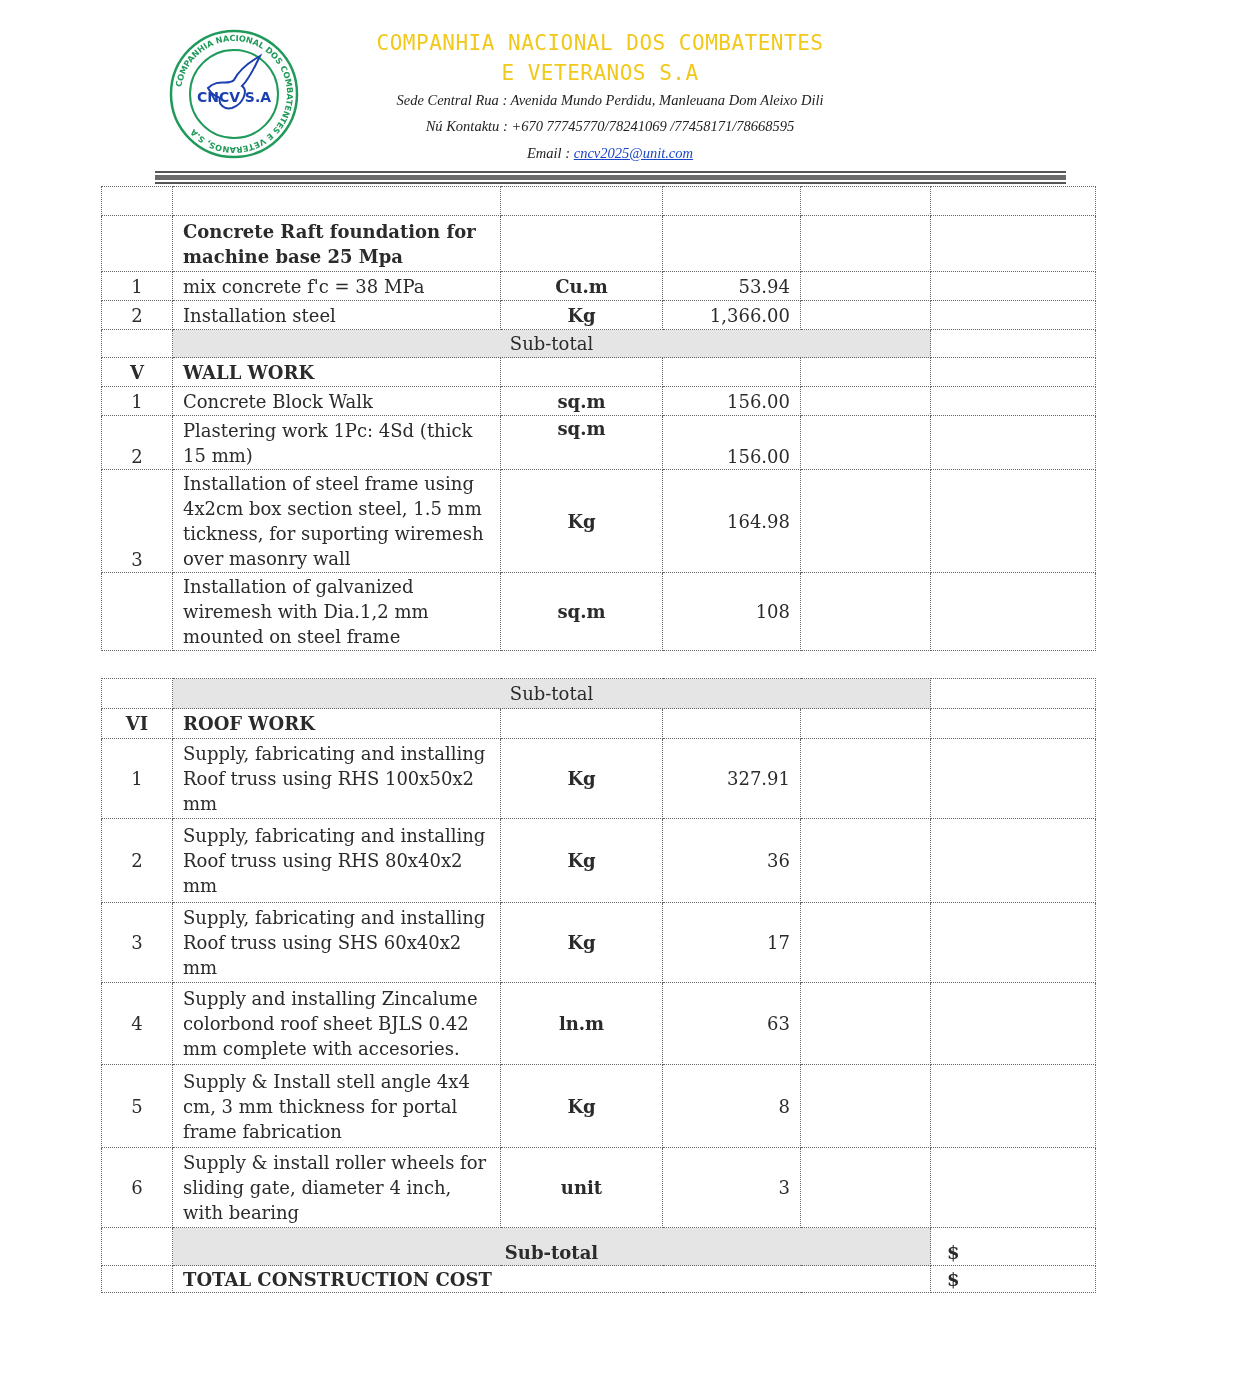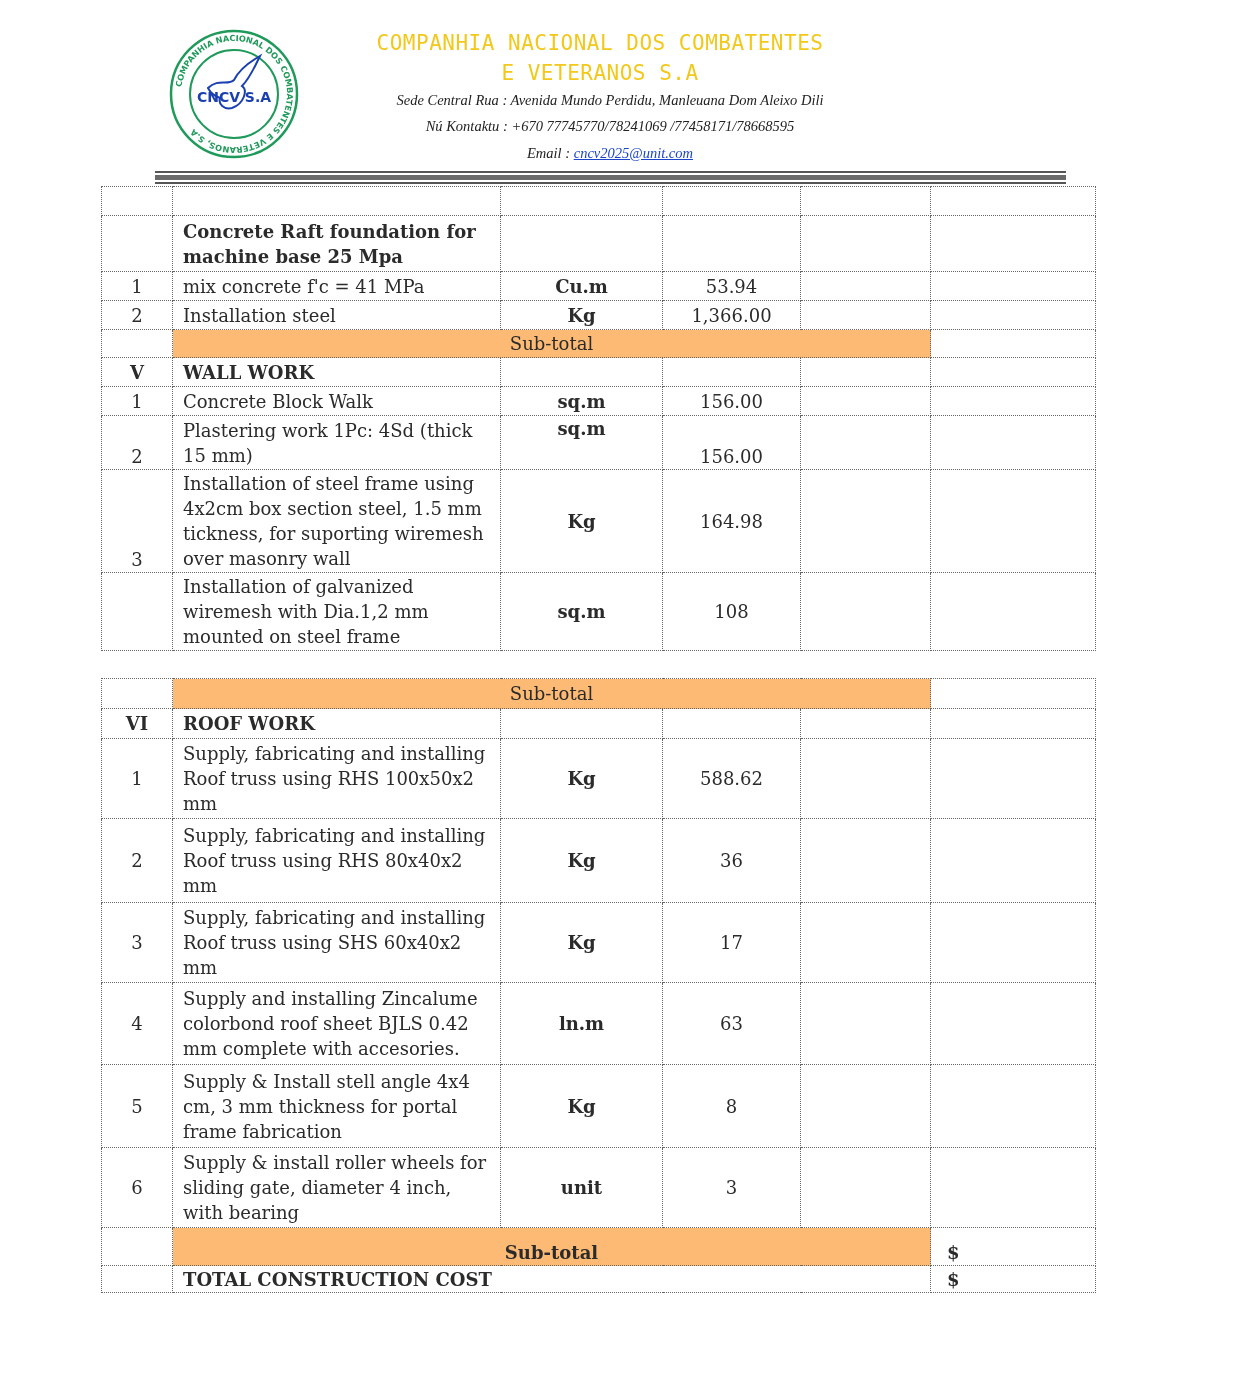--- a/index.html
+++ b/index.html
@@ -17,25 +17,25 @@
   .rule { position:absolute; left:155px; width:911px; background:#555; }
   .rule.r1 { top:171px; height:2px; }
   .rule.r2 { top:175px; height:5px; background:#6a6a6a; }
   .rule.r3 { top:182px; height:2px; }
 
   table.boq { position:absolute; left:101px; border-collapse:collapse; table-layout:fixed; font-family:"DejaVu Serif", serif; font-size:18px; color:#2b2b2b; }
   table.boq td { border:1px dotted #666; padding:0 10px; vertical-align:middle; line-height:25px; }
   .c-no { width:50px; text-align:center; }
   .c-desc { width:328px; text-align:left; }
   .c-unit { width:141px; text-align:center;font-weight:bold; }
-  .c-qty { width:117px; text-align:center;margin-top:8px; }
+  .c-qty { width:117px; text-align:right;margin-top:8px; }
   .c-rate { width:130px; }
   .c-amt { width:165px; }
   .bold { font-weight:bold; }
-  .shade { background:#fdba74; text-align:center; }
+  .shade { background:#e5e5e5; text-align:center; }
   td.valign-bottom { vertical-align:bottom !important; }
   .t1 { top:186px; }
   .t2 { top:678px; }
   .dollar { text-align:left; font-weight:bold; padding-left:16px !important; }
 </style>
 </head>
 <body>
 
 <div class="letterhead">
   <svg class="logo" viewBox="0 0 132 132">
@@ -83,21 +83,21 @@
   <tr style="height:56px">
     <td class="c-no"></td>
     <td class="bold">Concrete Raft foundation for machine base 25 Mpa</td>
     <td></td>
         <td></td>
         <td></td>
         <td></td>
   </tr>
   <tr style="height:29px">
     <td class="c-no">1</td>
-    <td>mix concrete f'c = 41 MPa</td>
+    <td>mix concrete f'c = 38 MPa</td>
     <td class="c-unit">Cu.m</td>
     <td class="c-qty">53.94</td>
     <td></td>
         <td></td>
   </tr>
   <tr style="height:29px">
     <td class="c-no">2</td>
     <td>Installation steel</td>
     <td class="c-unit">Kg</td>
     <td class="c-qty">1,366.00</td>
@@ -172,21 +172,21 @@
     <td class="bold">ROOF WORK</td>
     <td></td>
         <td></td>
         <td></td>
         <td></td>
   </tr>
   <tr style="height:80px">
     <td class="c-no">1</td>
     <td>Supply, fabricating and installing Roof truss using  RHS 100x50x2 mm</td>
     <td class="c-unit">Kg</td>
-    <td class="c-qty">588.62</td>
+    <td class="c-qty">327.91</td>
     <td></td>
         <td></td>
   </tr>
   <tr style="height:84px">
     <td class="c-no">2</td>
     <td>Supply, fabricating and installing Roof truss using  RHS 80x40x2 mm</td>
     <td class="c-unit">Kg</td>
     <td class="c-qty">36</td>
     <td></td>
         <td></td>

